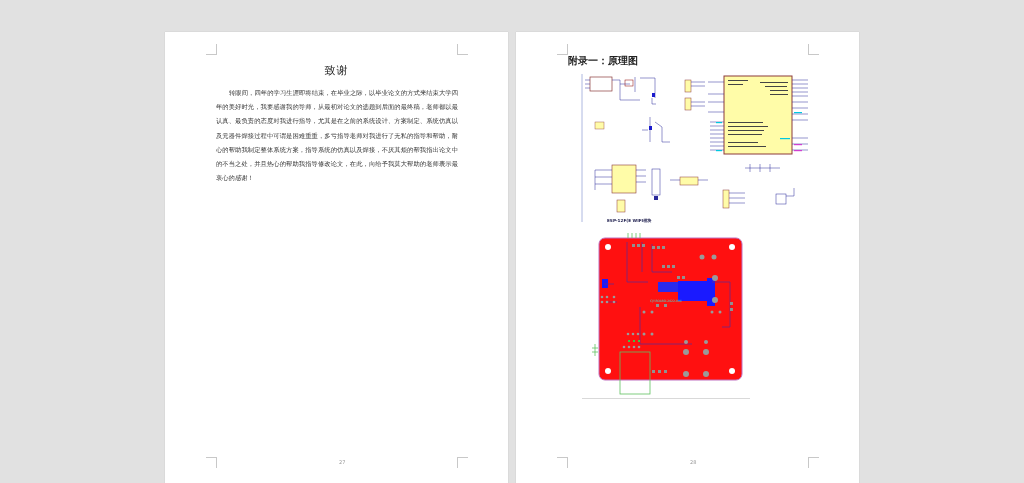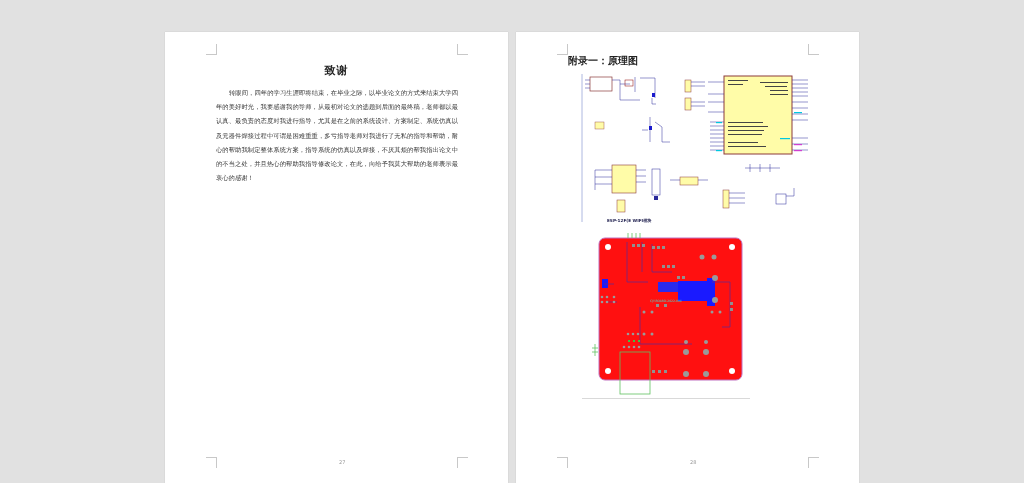--- a/index.html
+++ b/index.html
@@ -14,21 +14,21 @@
     margin-top:32px;
   }
   .corner { position:absolute; width:10px; height:10px; border-color:#c8c8c8; border-style:solid; border-width:0; }
   .c-tl { border-right-width:1px; border-bottom-width:1px; }
   .c-tr { border-left-width:1px; border-bottom-width:1px; }
   .c-bl { border-right-width:1px; border-top-width:1px; }
   .c-br { border-left-width:1px; border-top-width:1px; }
 
   .title {
     position:absolute; left:0; right:0; top:31px; text-align:center;
-    font-size:11px; font-weight:bold; color:#222; letter-spacing:1px;
+    font-size:11px; font-weight:normal; color:#222; letter-spacing:1px;
   }
   .body-text {
     position:absolute; left:51px; width:242px; top:54px;
     font-size:6.3px; line-height:14.2px; color:#333; text-align:justify;
     text-indent:13px;
   }
   .page-num { position:absolute; font-size:5px; color:#999; }
   .appendix-title {
     position:absolute; left:52px; top:22px; font-size:10px; font-weight:bold; color:#222;
   }

